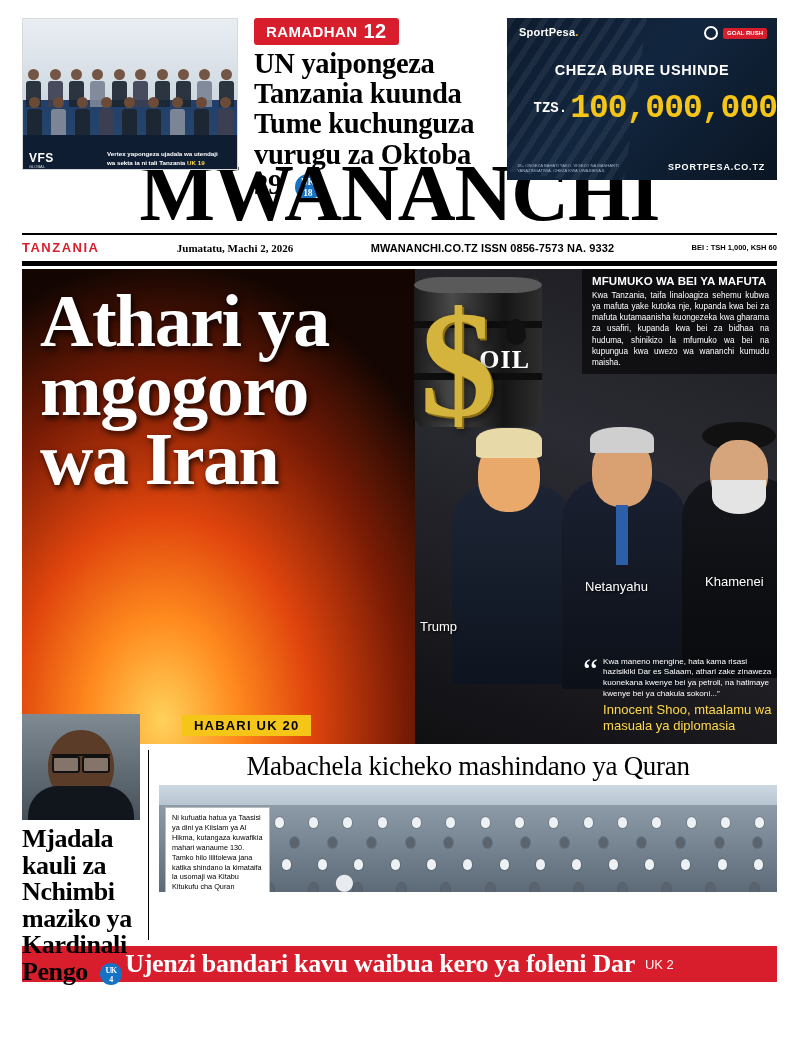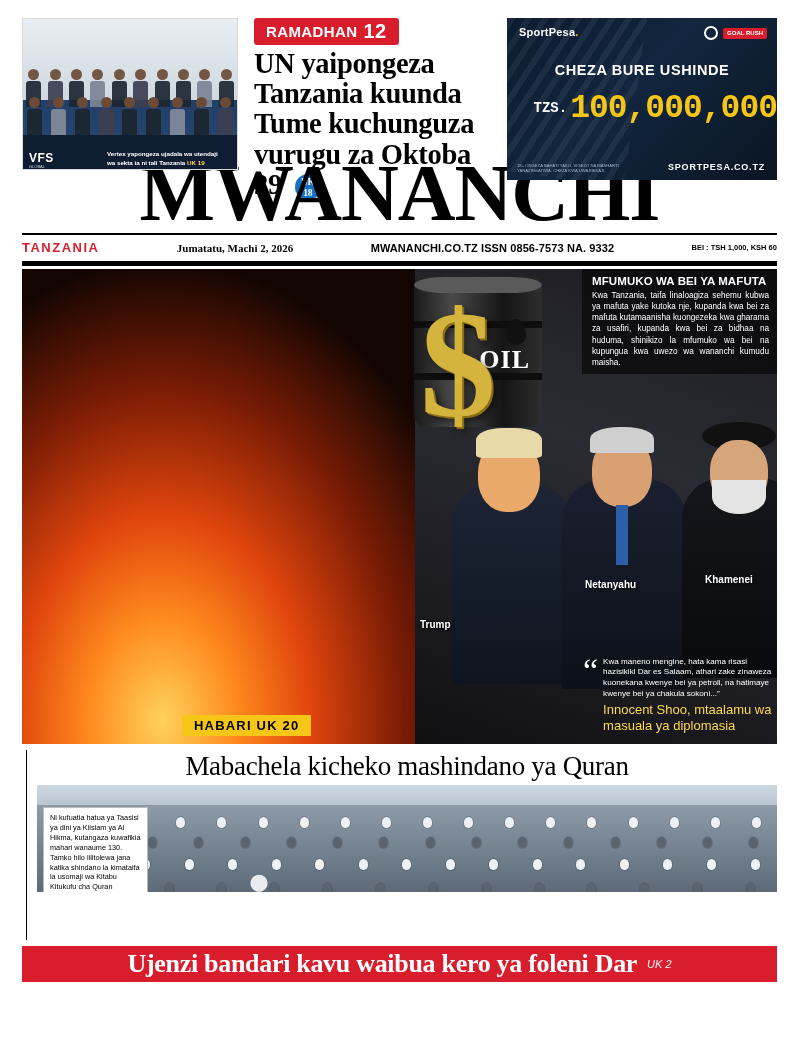--- a/index.html
+++ b/index.html
@@ -197,21 +197,21 @@
     background: linear-gradient(#1a2030, #0c1018); border-radius: 42px 42px 0 0;}
   .fig-neta .face { position:absolute; left: 30px; top: -42px; width: 60px; height: 70px; border-radius: 45%; background:#d9a072; }
   .fig-neta .hair { position:absolute; left: 28px; top: -52px; width: 64px; height: 26px; border-radius: 45% 45% 8% 8%; background:#cfcfcf;}
   .fig-neta .tie { position:absolute; left: 54px; top: 26px; width: 12px; height: 60px; background:#2d5fa8;}
   .fig-kham { left: 660px; bottom: 66px; width: 118px; height: 200px;
     background: linear-gradient(#15161b, #080a0d); border-radius: 40px 40px 0 0;}
   .fig-kham .face { position:absolute; left: 28px; top: -38px; width: 58px; height: 66px; border-radius: 45%; background:#d6a57c; }
   .fig-kham .turban { position:absolute; left: 20px; top: -56px; width: 74px; height: 28px; border-radius: 50%; background:#111;}
   .fig-kham .beard { position:absolute; left: 30px; top: 2px; width: 54px; height: 34px; border-radius: 0 0 50% 50%; background:#e4e4e4;}
   .figlabel {
-    position: absolute; color: #fff; font-size: 10px; font-weight: bold;
+    position: absolute; color: #fff; font-size: 13px; font-weight: normal;
     text-shadow: 1px 1px 3px #000;
   }
   .lbl-trump { left: 398px; top: 350px; }
   .lbl-neta { left: 563px; top: 310px; }
   .lbl-kham { left: 683px; top: 305px; }
 
   .hero-sidebox {
     position: absolute; right: 0; top: 0; width: 195px; padding: 6px 8px 6px 10px;
     background: rgba(0,0,0,.55);
   }
@@ -283,21 +283,21 @@
   .quran-textbox .uk { color: #d81e2d; font-weight: bold; }
 
   
   .bottom {
     margin: 6px 22px 0 22px;
     background: #d81e2d; color: #fff;
     display: flex; align-items: center; justify-content: center; gap: 10px;
     height: 36px;
   }
   .bottom h4 { font-family: "Liberation Serif", serif; font-weight: bold; font-size: 26px; letter-spacing: -.3px; }
-  .bottom .uk2 { font-size: 11px; font-style: italic; opacity: .95; }
+  .bottom .uk2 { font-size: 13px; opacity: .95; }
 </style>
 </head>
 <body>
 
 <div class="page">
 
   <div class="topstrip">
 
     <div class="top-photo">
       <div class="hall"></div>
@@ -455,39 +455,51 @@
     <div class="figure fig-kham">
       <div class="turban"></div>
       <div class="face"></div>
       <div class="beard"></div>
     </div>
 
     <div class="figlabel lbl-trump">Trump</div>
     <div class="figlabel lbl-neta">Netanyahu</div>
     <div class="figlabel lbl-kham">Khamenei</div>
 
+    <h2>Athari ya mgogoro wa Iran</h2>
 
     <div class="hero-sidebox">
       <h3>MFUMUKO WA BEI YA MAFUTA</h3>
       <p>Kwa Tanzania, taifa linaloagiza sehemu kubwa ya mafuta yake kutoka nje, kupanda kwa bei za mafuta kutamaanisha kuongezeka kwa gharama za usafiri, kupanda kwa bei za bidhaa na huduma, shinikizo la mfumuko wa bei na kupungua kwa uwezo wa wananchi kumudu maisha.</p>
     </div>
 
     <div class="quotebox">
       <div class="qmark">“</div>
       <div>
         <div class="qtext">Kwa maneno mengine, hata kama risasi hazisikiki Dar es Salaam, athari zake zinaweza kuonekana kwenye bei ya petroli, na hatimaye kwenye bei ya chakula sokoni...”</div>
         <div class="attrib">Innocent Shoo, mtaalamu wa masuala ya diplomasia</div>
       </div>
     </div>
 
     <div class="habari">HABARI UK 20</div>
   </div>
 
   <div class="midwrap">
 
+    <div class="col-left">
+      <div class="portrait">
+        <div class="head"></div>
+        <div class="glass"></div>
+        <div class="suit"></div>
+      </div>
+      <h3>
+        <span>Mjadala kauli za Nchimbi maziko ya Kardinali Pengo</span>
+        <span class="uk-badge sm">UK<br>4</span>
+      </h3>
+    </div>
 
     <div class="col-right">
       <div class="quran-head">Mabachela kicheko mashindano ya Quran</div>
       <div class="quran-photo">
         <div class="crowd">
           <div class="sky"></div>
           <div class="mass"></div>
           <div class="dotrow" style="top:32px">
             <span></span>
               <span></span>

